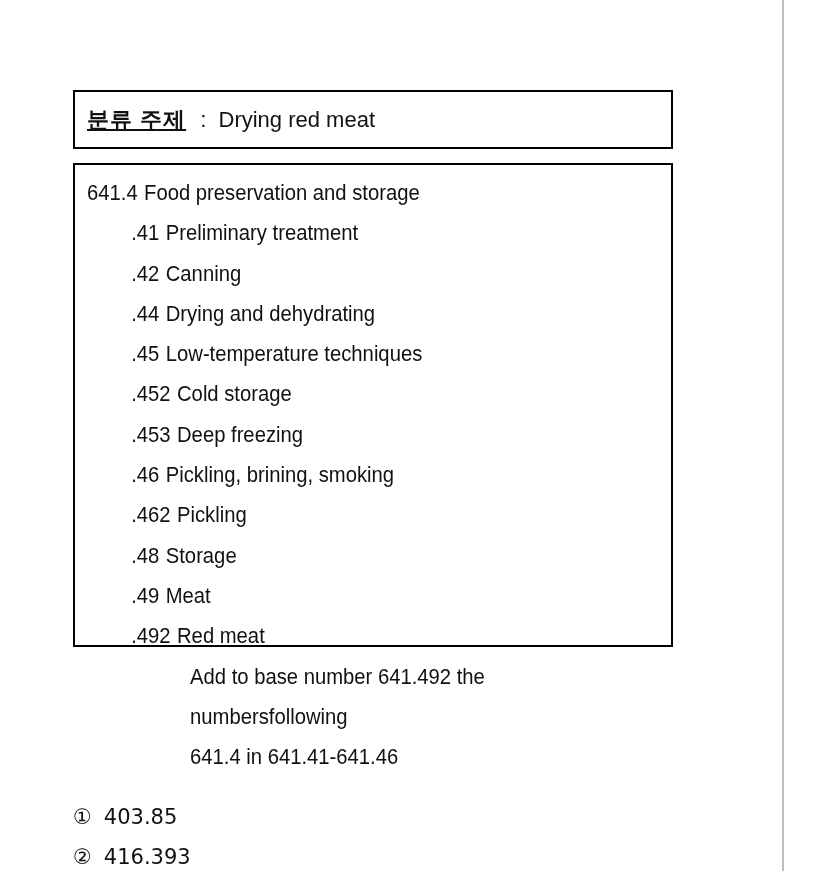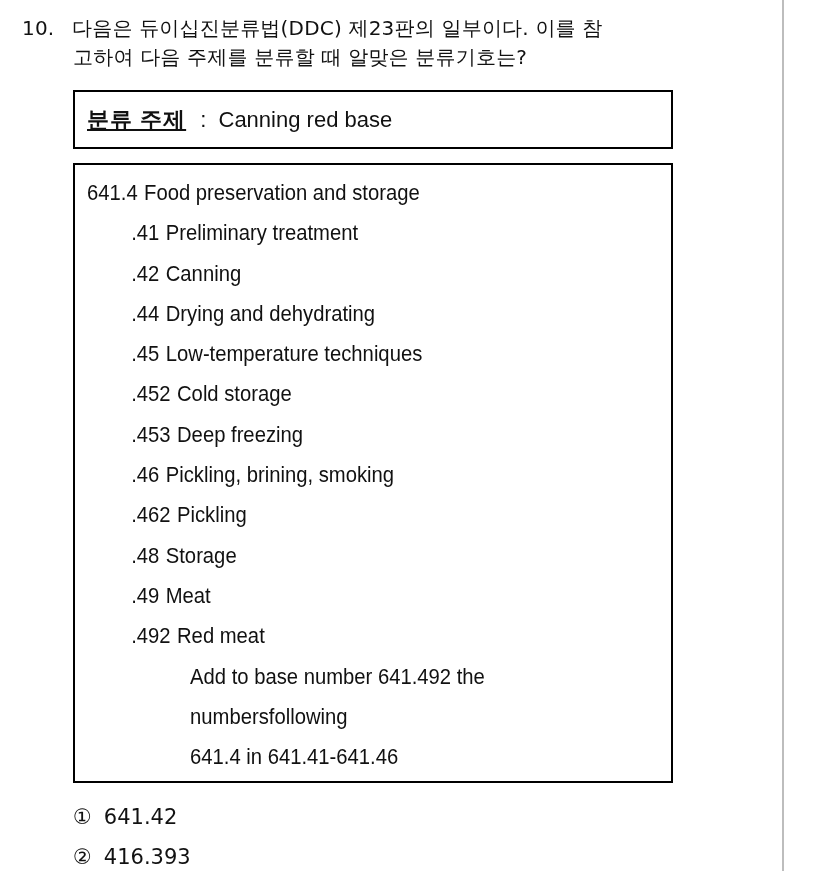--- a/index.html
+++ b/index.html
@@ -18,48 +18,44 @@
   }
   .question .num { display: inline-block; width: 50px; }
   .question .line2 { padding-left: 51px; }
   .box {
     position: absolute; left: 73px; width: 600px;
     border: 2px solid #000000; box-sizing: border-box;
     font-family: "Liberation Sans Narrow", "Liberation Sans", "DejaVu Sans", sans-serif;
   }
   .topic-box { top: 90px; height: 59px; padding: 13px 0 0 12px; font-size: 22px; }
   .topic-box .lbl { font-weight: bold; letter-spacing: 1px; text-decoration: underline; }
-  .ddc-box { top: 163px; height: 620px; padding: 13px 0 0 12px; font-size: 22px; }
+  .ddc-box { top: 163px; height: 484px; padding: 13px 0 0 12px; font-size: 22px; }
   .ddc-row { height: 40.3px; line-height: 30px; white-space: nowrap; transform: scaleX(0.92); transform-origin: left; }
   .ddc-row.indent1 { padding-left: 48px; }
   .ddc-row.indent2 { padding-left: 112px; }
   .ddc-row .code { margin-right: 7px; }
   .choices {
     position: absolute; left: 73px; top: 797px; width: 560px;
     font-size: 21px; line-height: 40px;
   }
   .choice { display: inline-block; width: 282px; }
   .choice .mark { margin-right: 12px; }
 </style>
 </head>
 <body>
 
 <div class="vline"></div>
 
 <div class="question">
-  <div>
-    <span class="num">10.</span><span>다음은 듀이십진분류법(DDC) 제23판의 일부이다. 이를 참</span>
-  </div>
-  <div class="line2">고하여 다음 주제를 분류할 때 알맞은 분류기호는?</div>
 </div>
 
 <div class="box topic-box">
   <span class="lbl">분류 주제</span>
   <span style="margin:0 6px 0 8px;">:</span>
-  <span>Canning red base</span>
+  <span>Drying red meat</span>
 </div>
 
 <div class="box ddc-box">
   <div class="ddc-row"><span class="code">641.4</span><span>Food preservation and storage</span></div>
   <div class="ddc-row indent1"><span class="code">.41</span><span>Preliminary treatment</span></div>
   <div class="ddc-row indent1"><span class="code">.42</span><span>Canning</span></div>
   <div class="ddc-row indent1"><span class="code">.44</span><span>Drying and dehydrating</span></div>
   <div class="ddc-row indent1"><span class="code">.45</span><span>Low-temperature techniques</span></div>
   <div class="ddc-row indent1"><span class="code">.452</span><span>Cold storage</span></div>
   <div class="ddc-row indent1"><span class="code">.453</span><span>Deep freezing</span></div>
@@ -67,15 +63,15 @@
   <div class="ddc-row indent1"><span class="code">.462</span><span>Pickling</span></div>
   <div class="ddc-row indent1"><span class="code">.48</span><span>Storage</span></div>
   <div class="ddc-row indent1"><span class="code">.49</span><span>Meat</span></div>
   <div class="ddc-row indent1"><span class="code">.492</span><span>Red meat</span></div>
   <div class="ddc-row indent2">Add to base number 641.492 the</div>
   <div class="ddc-row indent2">numbersfollowing</div>
   <div class="ddc-row indent2">641.4 in 641.41-641.46</div>
 </div>
 
 <div class="choices">
-  <div class="choice"><span class="mark">①</span><span>641.42</span></div><div class="choice"><span class="mark">②</span><span>416.393</span></div>
+  <div class="choice"><span class="mark">①</span><span>403.85</span></div><div class="choice"><span class="mark">②</span><span>416.393</span></div>
   
 </div>
 
 </body></html>

